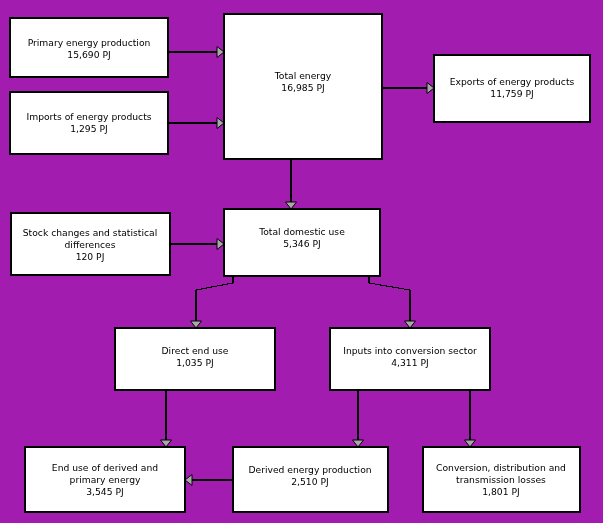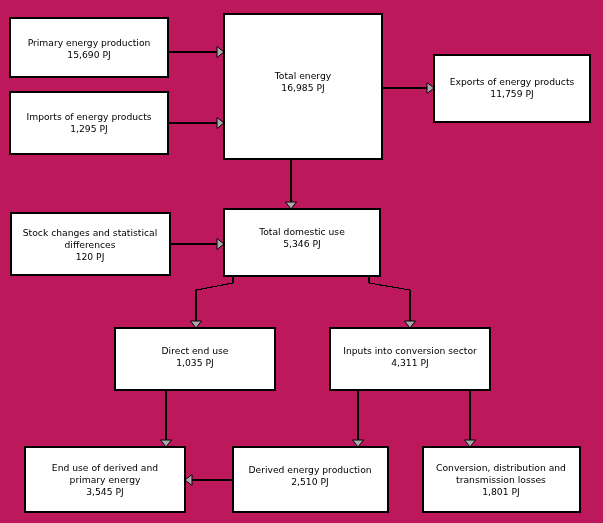--- a/index.html
+++ b/index.html
@@ -8,21 +8,21 @@
     padding: 0;
     background: #ffffff;
   }
   body {
     font-family: "DejaVu Sans", sans-serif;
   }
   #diagram-root {
     position: relative;
     width: 603px;
     height: 523px;
-    background: #be185d;
+    background: #a21caf;
     overflow: hidden;
   }
   svg#flow-svg {
     position: absolute;
     left: 0;
     top: 0;
     width: 603px;
     height: 523px;
     display: block;
   }

